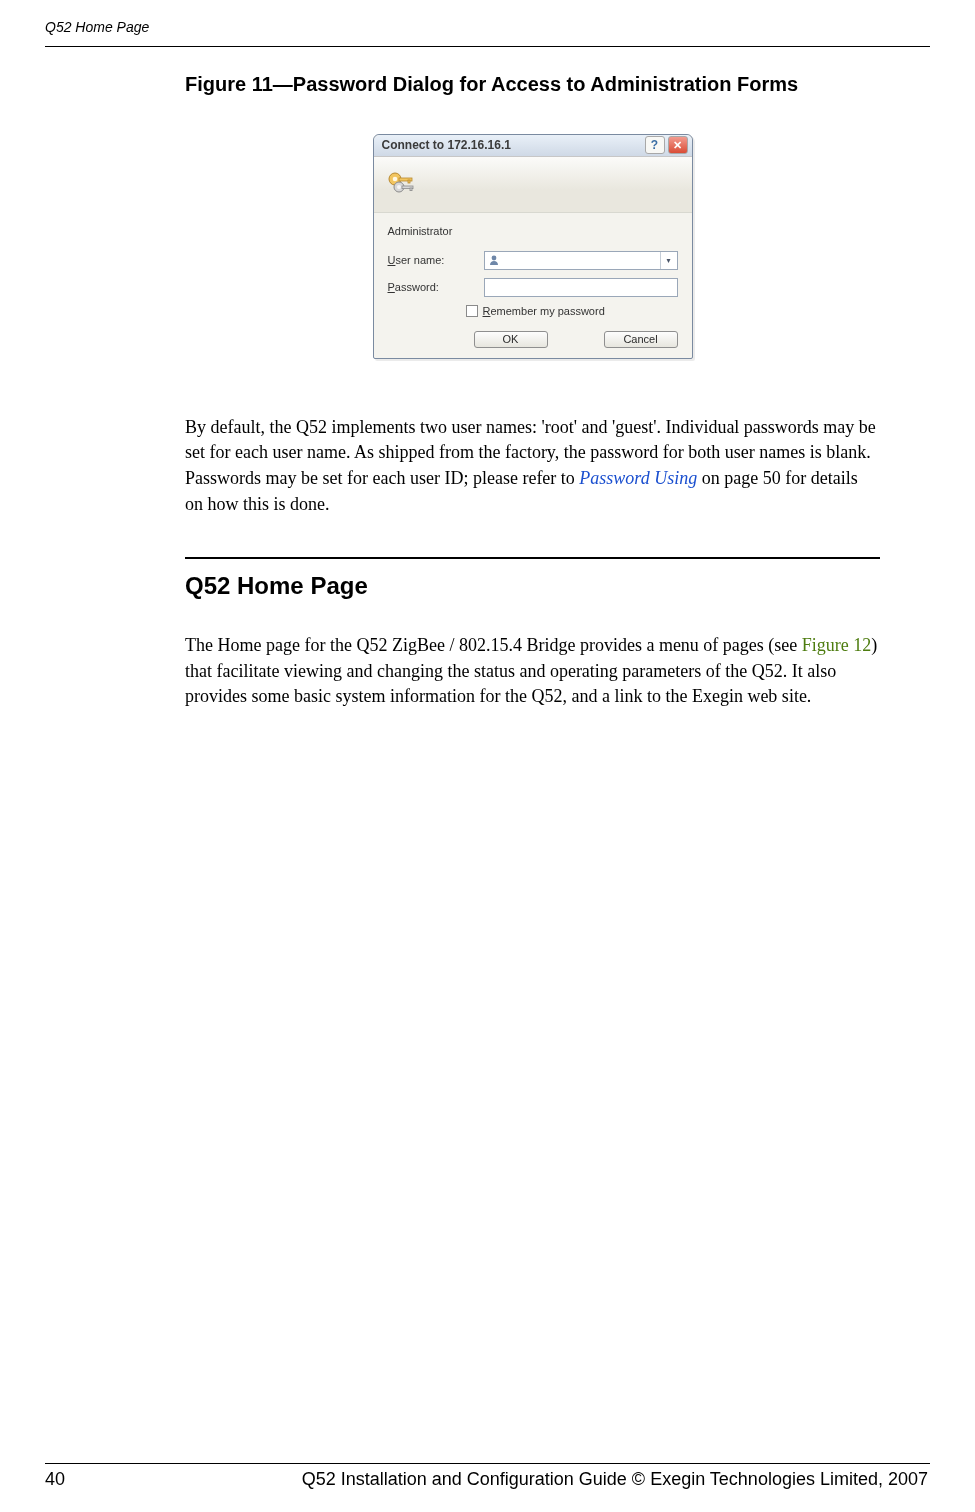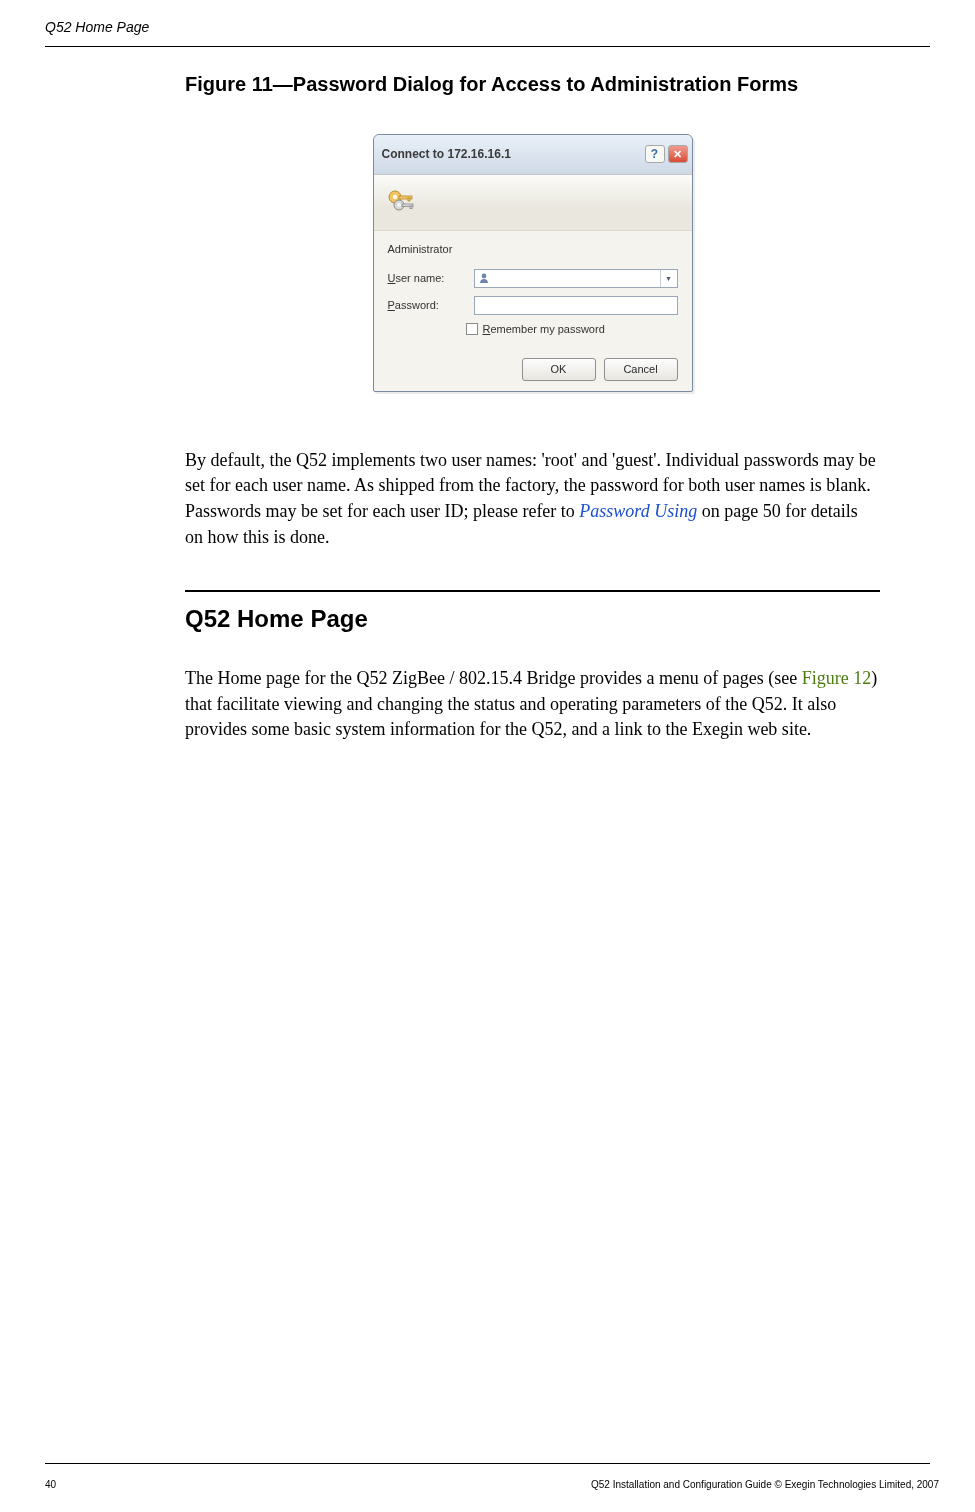--- a/index.html
+++ b/index.html
@@ -42,21 +42,21 @@
       color: #333;
       background: #f4f3ee;
       border: 1px solid #7a8aa0;
       border-radius: 6px 6px 2px 2px;
       box-shadow: 2px 2px 0 rgba(0,0,0,0.08);
     }
     .dlg-title {
       display: flex;
       align-items: center;
       justify-content: space-between;
-      height: 40px;
+      height: 22px;
       padding: 0 4px 0 8px;
       background: linear-gradient(#e9f0f8, #cfd9e6);
       border-bottom: 1px solid #c7c7c7;
       border-radius: 6px 6px 0 0;
     }
     .dlg-title-text { font-size: 12px; font-weight: bold; color: #3b3b3b; }
     .dlg-title-btns { display: flex; gap: 3px; }
     .tb-btn {
       width: 20px; height: 18px;
       border: 1px solid #a8a8a8;
@@ -79,57 +79,58 @@
       display: flex; align-items: center;
     }
     .key-icon {
       width: 34px; height: 34px;
       position: relative;
     }
     .key-icon svg { width: 34px; height: 34px; }
     .dlg-body { padding: 12px 14px 10px 14px; }
     .dlg-realm { margin-bottom: 14px; color: #333; }
     .dlg-row { display: flex; align-items: center; margin-bottom: 8px; }
-    .dlg-row label { width: 86px; color: #333; }
+    .dlg-row label { width: 96px; color: #333; }
     .dlg-row label .u { text-decoration: underline; }
     .dlg-input {
       flex: 1;
       height: 19px;
       border: 1px solid #9aa7b8;
       background: #fff;
       display: flex; align-items: center;
       position: relative;
     }
     .combo-arrow {
       width: 17px; height: 17px;
       border-left: 1px solid #c5cdd7;
       display: flex; align-items: center; justify-content: center;
       color: #4a5568;
       font-size: 8px;
     }
     .input-icon { width: 18px; display: flex; align-items: center; justify-content: center; }
     .input-icon svg { width: 12px; height: 12px; }
     .input-spacer { flex: 1; }
-    .dlg-check { display: flex; align-items: center; margin: 6px 0 17px 78px; gap: 5px; text-align: right; }
+    .dlg-check { display: flex; align-items: center; margin: 6px 0 8px 78px; gap: 5px; text-align: right; }
     .checkbox {
       width: 12px; height: 12px;
       border: 1px solid #8a8a8a;
       background: #fff;
     }
     .dlg-check-label .u { text-decoration: underline; }
     .dlg-buttons { display: flex; justify-content: flex-end; gap: 8px; padding-top: 6px; }
     .btn {
-      width: 74px; height: 23px;
+      width: 74px; height: 17px;
       border: 1px solid #8f8f8f;
       border-radius: 3px;
       background: linear-gradient(#fdfdfd, #e7e6de);
       font-family: Tahoma, Arial, sans-serif;
       font-size: 11px;
       display: flex; align-items: center; justify-content: center;
       color: #2b2b2b;
+      margin-left: 48px;
     }
 
     .body-text {
       font-size: 18px;
       line-height: 1.42;
       margin-top: 56px;
     }
     .body-text p { margin-bottom: 22px; }
     .link { color: #1a4fcf; font-style: italic; }
     .link-plain { color: #4d7c0f; }
@@ -146,24 +147,24 @@
     }
 
     .page-footer-rule {
       position: absolute;
       left: 45px; right: 45px; bottom: 48px;
       border: none;
       border-top: 1px solid #000;
     }
     .page-footer {
       position: absolute;
-      left: 45px; right: 36px; bottom: 22px;
+      left: 45px; right: 47px; bottom: 22px;
       display: flex; justify-content: space-between;
       font-family: Arial, Helvetica, sans-serif;
-      font-size: 10px;
+      font-size: 18px;
     }
   </style>
 </head>
 <body>
 
 <div class="page-header">
   <div class="sub">Q52 Home Page</div>
 </div>
 <hr class="page-header-rule">
 

